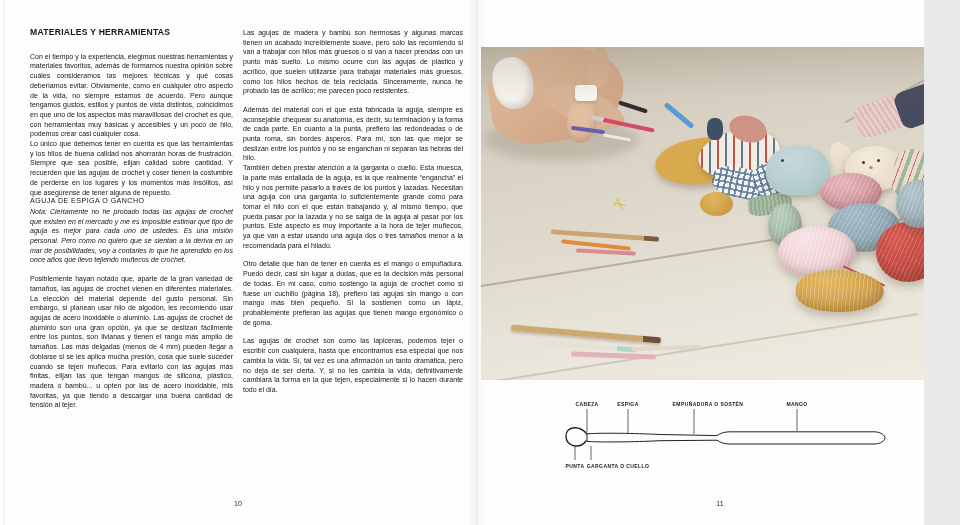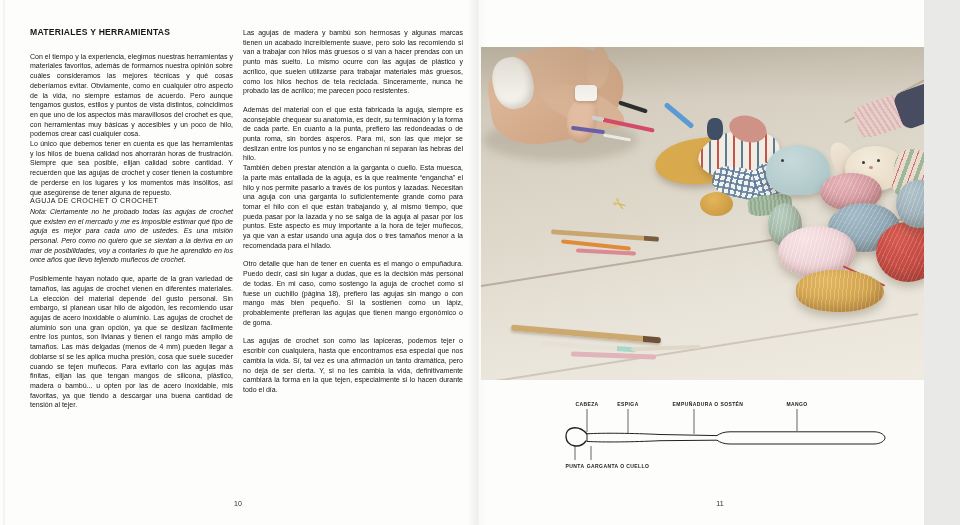--- a/index.html
+++ b/index.html
@@ -38,21 +38,21 @@
 </head>
 <body>
 
 <div class="spread">
 
   <div>
     <div class="col col1">
       <h1>MATERIALES Y HERRAMIENTAS</h1>
       <p>Con el tiempo y la experiencia, elegimos nuestras herramientas y materiales favoritos, además de formarnos nuestra opinión sobre cuáles consideramos las mejores técnicas y qué cosas deberíamos evitar. Obviamente, como en cualquier otro aspecto de la vida, no siempre estamos de acuerdo. Pero aunque tengamos gustos, estilos y puntos de vista distintos, coincidimos en que uno de los aspectos más maravillosos del crochet es que, con herramientas muy básicas y accesibles y un poco de hilo, podemos crear casi cualquier cosa.</p>
       <p>Lo único que debemos tener en cuenta es que las herramientas y los hilos de buena calidad nos ahorrarán horas de frustración. Siempre que sea posible, elijan calidad sobre cantidad. Y recuerden que las agujas de crochet y coser tienen la costumbre de perderse en los lugares y los momentos más insólitos, así que asegúrense de tener alguna de repuesto.</p>
-      <p class="subhead">AGUJA DE CROCHET O CROCHET</p>
+      <p class="subhead">AGUJA DE ESPIGA O GANCHO</p>
       <p class="italic">Nota: Ciertamente no he probado todas las agujas de crochet que existen en el mercado y me es imposible estimar qué tipo de aguja es mejor para cada uno de ustedes. Es una misión personal. Pero como no quiero que se sientan a la deriva en un mar de posibilidades, voy a contarles lo que he aprendido en los once años que llevo tejiendo muñecos de crochet.</p>
       <p class="gap">Posiblemente hayan notado que, aparte de la gran variedad de tamaños, las agujas de crochet vienen en diferentes materiales. La elección del material depende del gusto personal. Sin embargo, si planean usar hilo de algodón, les recomiendo usar agujas de acero inoxidable o aluminio. Las agujas de crochet de aluminio son una gran opción, ya que se deslizan fácilmente entre los puntos, son livianas y tienen el rango más amplio de tamaños. Las más delgadas (menos de 4 mm) pueden llegar a doblarse si se les aplica mucha presión, cosa que suele suceder cuando se tejen muñecos. Para evitarlo con las agujas más finitas, elijan las que tengan mangos de silicona, plástico, madera o bambú... u opten por las de acero inoxidable, mis favoritas, ya que tiendo a descargar una buena cantidad de tensión al tejer.</p>
     </div>
     <div class="col col2">
       <p>Las agujas de madera y bambú son hermosas y algunas marcas tienen un acabado increíblemente suave, pero solo las recomiendo si van a trabajar con hilos más gruesos o si van a hacer prendas con un punto más suelto. Lo mismo ocurre con las agujas de plástico y acrílico, que suelen utilizarse para trabajar materiales más gruesos, como los hilos hechos de tela reciclada. Sinceramente, nunca he probado las de acrílico; me parecen poco resistentes.</p>
       <p class="gap">Además del material con el que está fabricada la aguja, siempre es aconsejable chequear su anatomía, es decir, su terminación y la forma de cada parte. En cuanto a la punta, prefiero las redondeadas o de punta roma, sin bordes ásperos. Para mí, son las que mejor se deslizan entre los puntos y no se enganchan ni separan las hebras del hilo.</p>
       <p>También deben prestar atención a la garganta o cuello. Esta muesca, la parte más entallada de la aguja, es la que realmente “engancha” el hilo y nos permite pasarlo a través de los puntos y lazadas. Necesitan una aguja con una garganta lo suficientemente grande como para tomar el hilo con el que están trabajando y, al mismo tiempo, que pueda pasar por la lazada y no se salga de la aguja al pasar por los puntos. Este aspecto es muy importante a la hora de tejer muñecos, ya que van a estar usando una aguja dos o tres tamaños menor a la recomendada para el hilado.</p>
       <p class="gap">Otro detalle que han de tener en cuenta es el mango o empuñadura. Puedo decir, casi sin lugar a dudas, que es la decisión más personal de todas. En mi caso, como sostengo la aguja de crochet como si fuese un cuchillo (página 18), prefiero las agujas sin mango o con mango más bien pequeño. Si la sostienen como un lápiz, probablemente prefieran las agujas que tienen mango ergonómico o de goma.</p>
       <p class="gap">Las agujas de crochet son como las lapiceras, podemos tejer o escribir con cualquiera, hasta que encontramos esa especial que nos cambia la vida. Sí, tal vez es una afirmación un tanto dramática, pero no deja de ser cierta. Y, si no les cambia la vida, definitivamente cambiará la forma en la que tejen, especialmente si lo hacen durante todo el día.</p>
     </div>

